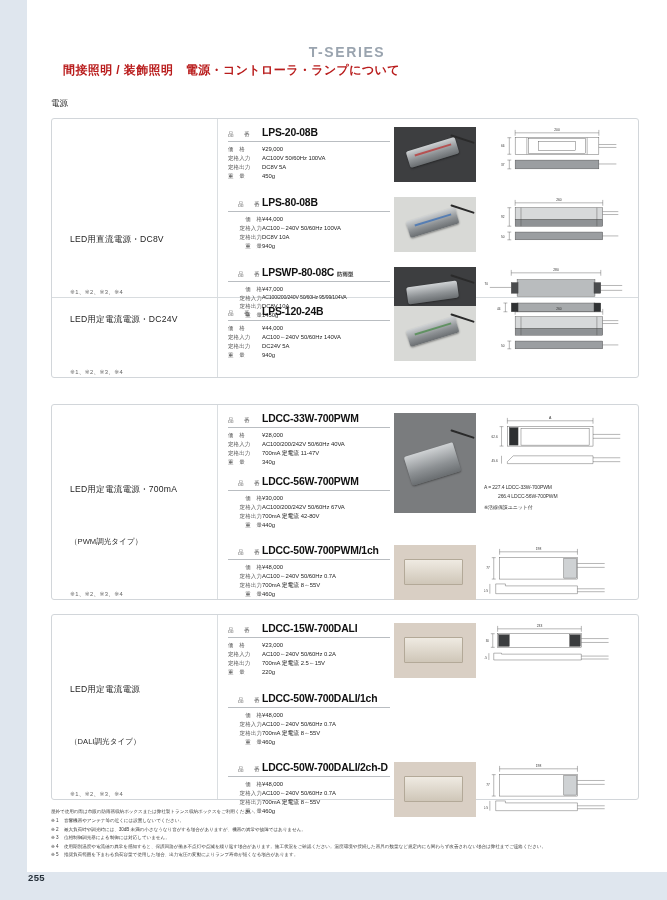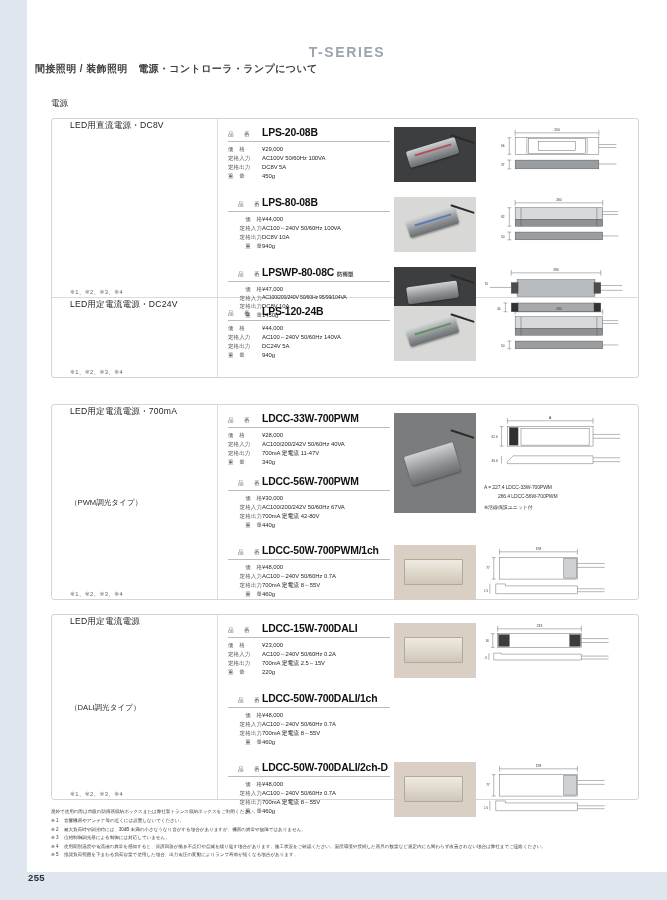--- a/index.html
+++ b/index.html
@@ -13,42 +13,42 @@
     position:absolute;left:27px;top:0;width:640px;height:872px;
     background:#ffffff;
   }
   .series-tag{
     position:absolute;left:0;top:44px;width:100%;
     text-align:center;
     font-size:14px;font-weight:bold;letter-spacing:1.6px;
     color:#9aa4af;
   }
   .title{
-    position:absolute;left:8px;top:62px;
-    font-size:10px;font-weight:bold;color:#404040;
+    position:absolute;left:36px;top:62px;
+    font-size:12px;font-weight:bold;color:#b91c1c;
     letter-spacing:.4px;
   }
   .subtitle{
     position:absolute;left:24px;top:98px;
     font-size:8.5px;color:#222;font-family:Liberation Serif, serif;
   }
 
   .section{
     position:absolute;left:24px;width:588px;
     border:1px solid #d2d6da;border-radius:3px;
     box-sizing:border-box;background:#fff;
   }
   .sec-row{display:flex;align-items:stretch;box-sizing:border-box;}
   .sec-row + .sec-row{border-top:1px solid #d8dcdf;}
 
   .cat-cell{
     width:166px;flex:0 0 166px;
     box-sizing:border-box;
     padding:0 10px 0 18px;
-    display:flex;flex-direction:column;justify-content:space-between;
+    display:flex;flex-direction:column;justify-content:flex-end;
     border-right:1px solid #dadee1;
     gap:41px;
   }
   .cat-name{font-size:8.6px;color:#1d1d1d;line-height:1.45;letter-spacing:.2px;}
   .cat-sub{font-size:7.6px;color:#2a2a2a;line-height:1.45;}
   .cat-notes{font-size:5.8px;color:#666;margin-top:2px;letter-spacing:.3px;}
 
   .prod-wrap{flex:1;display:flex;flex-direction:column;}
   .prod{
     display:flex;align-items:flex-start;

